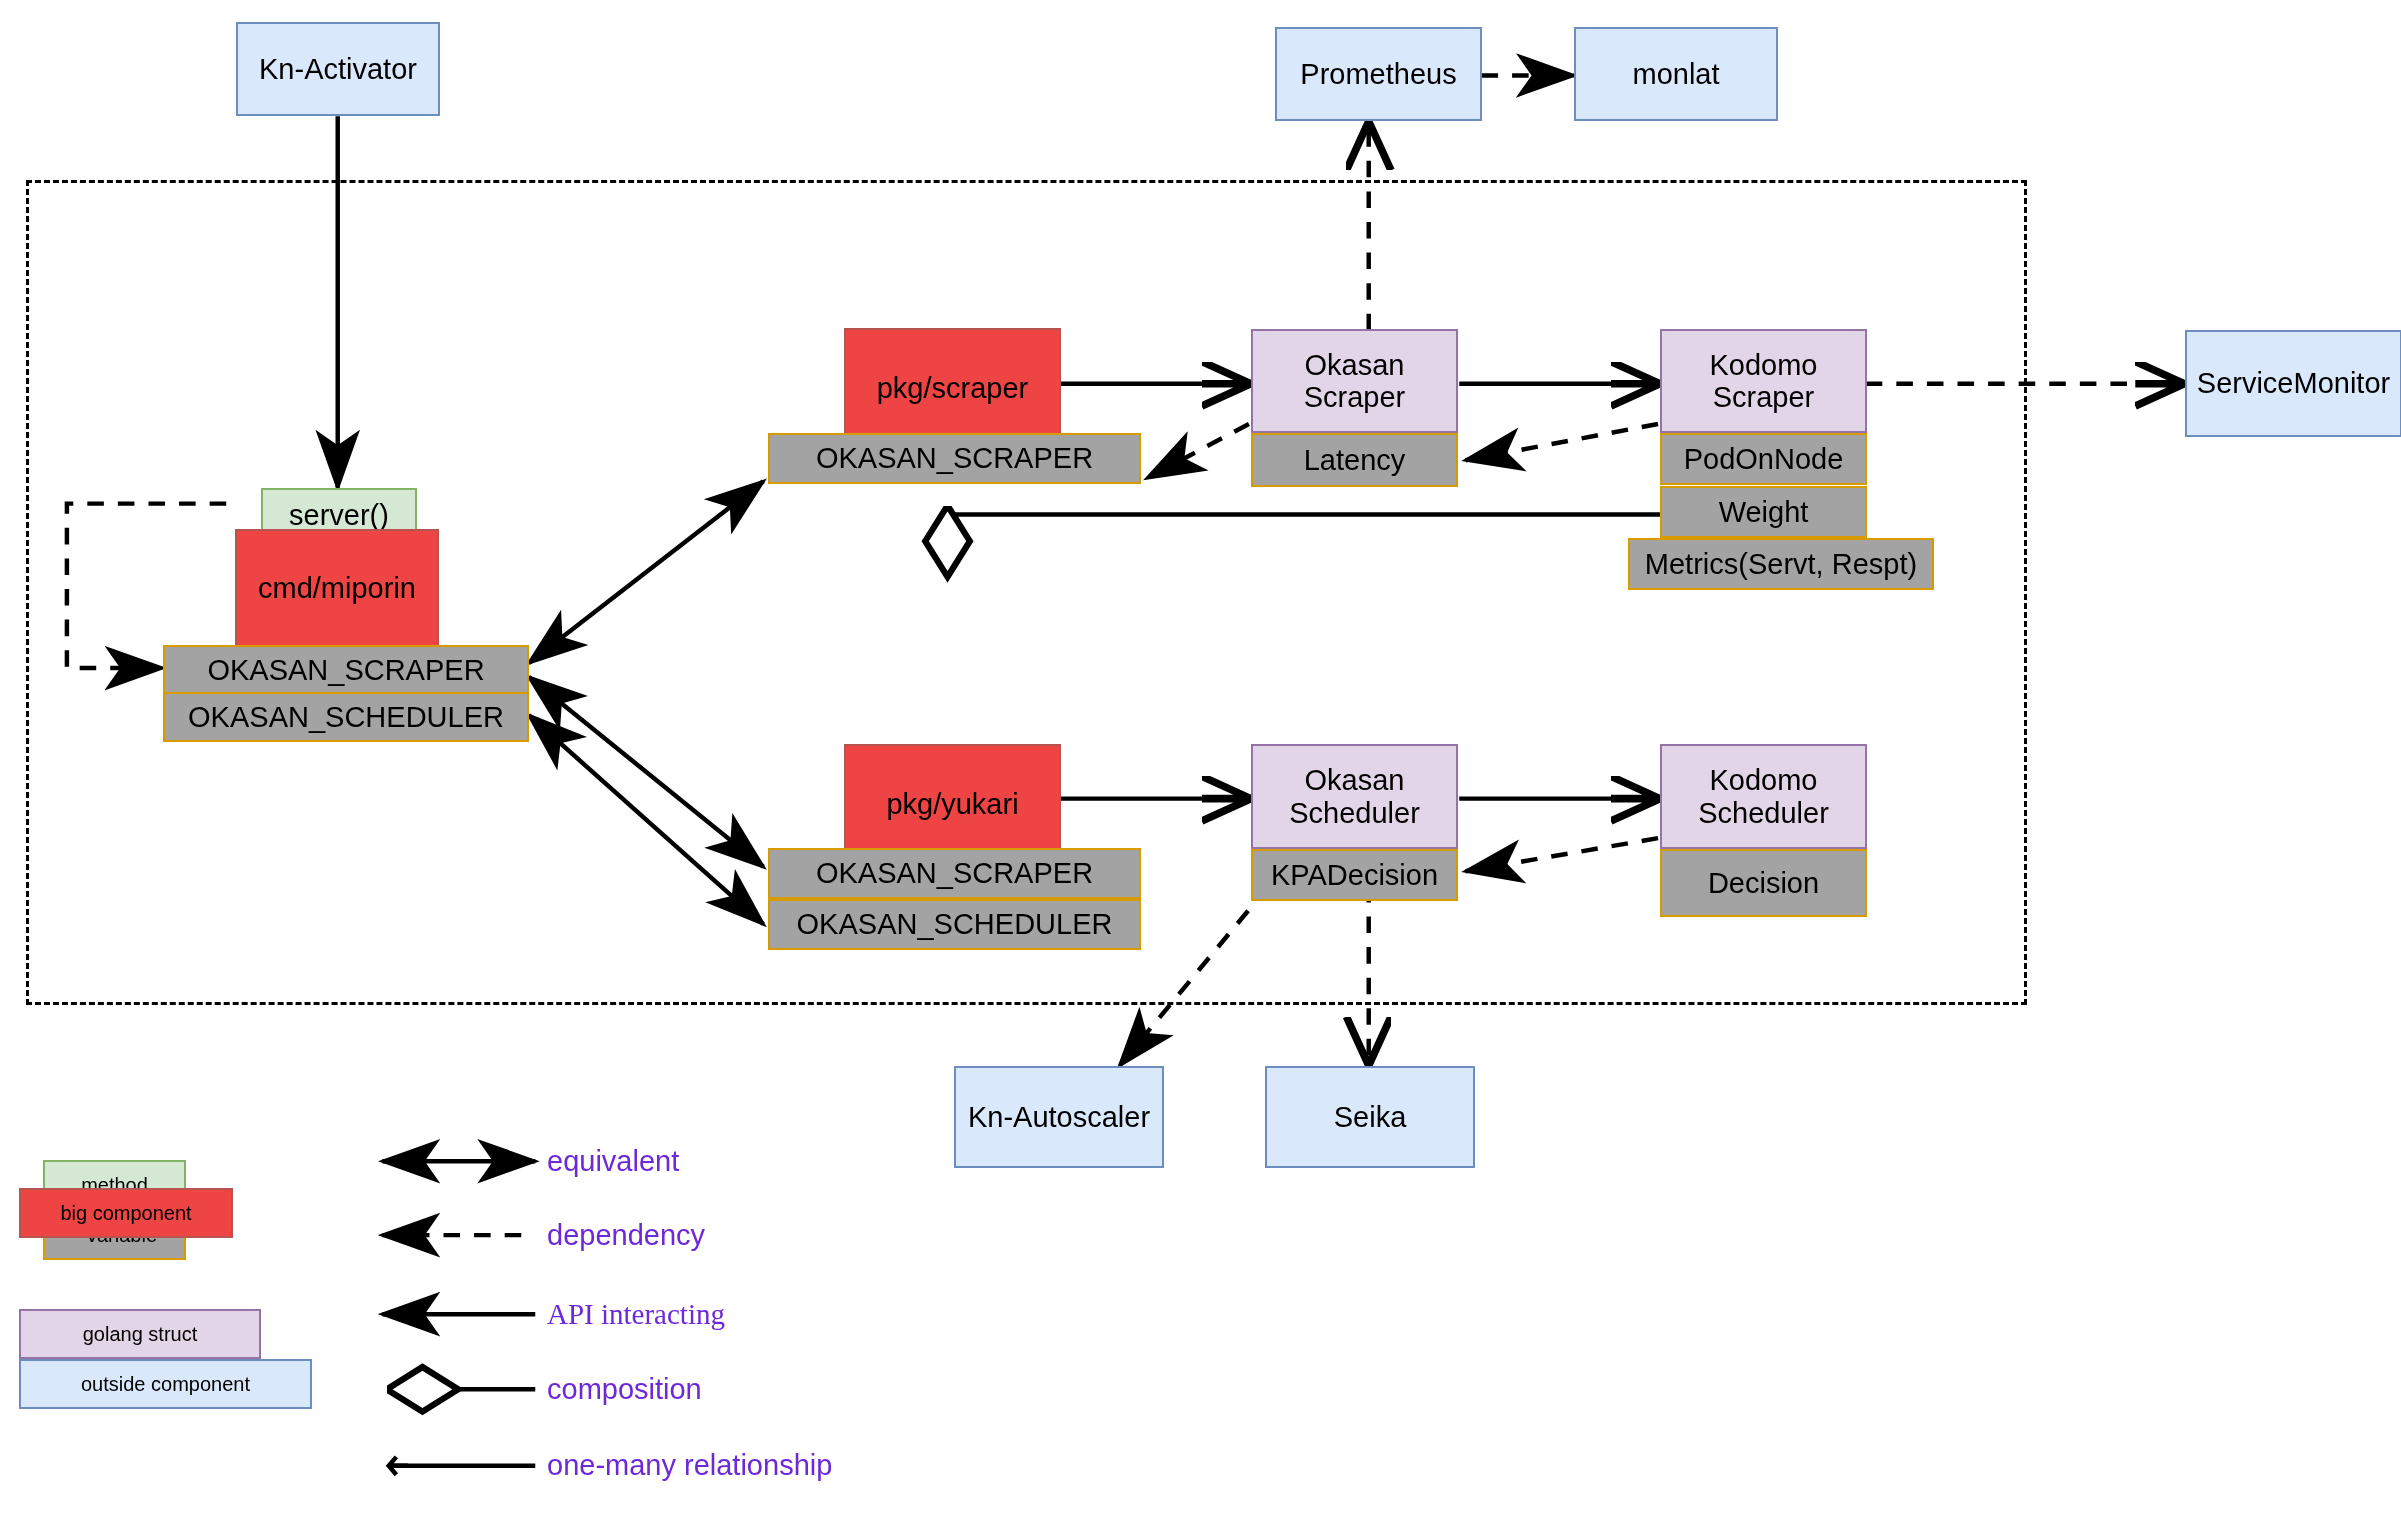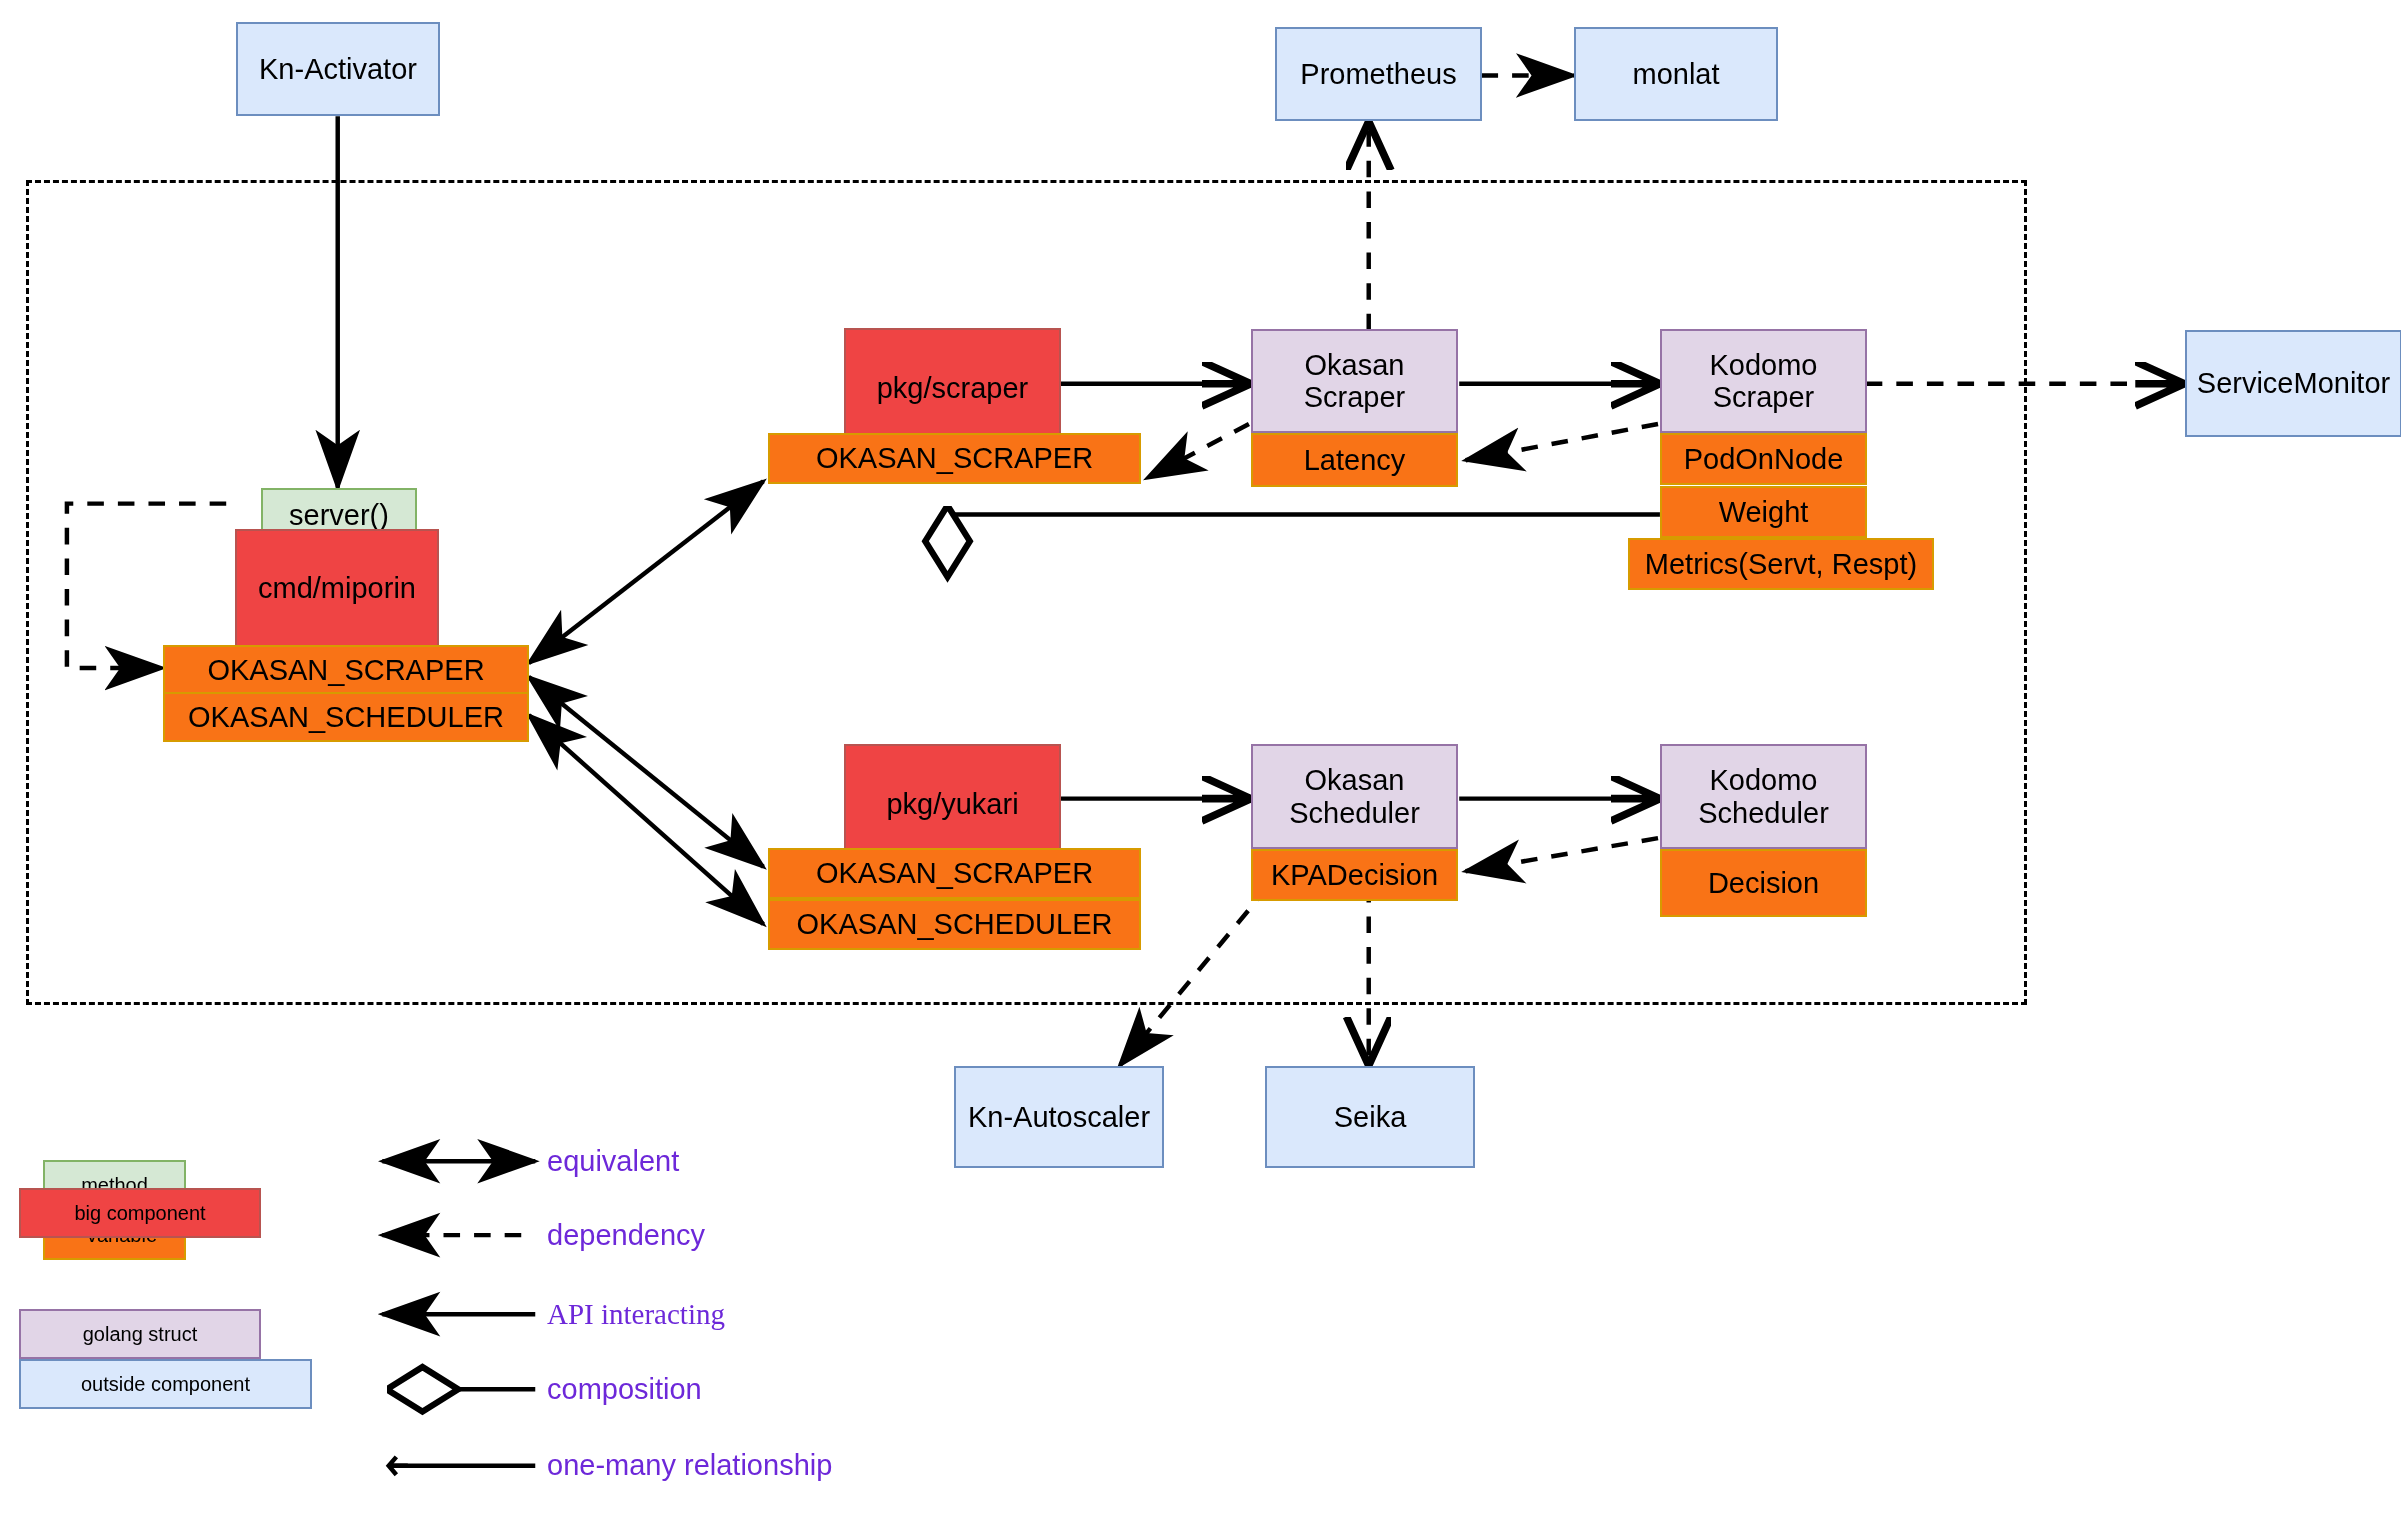--- a/index.html
+++ b/index.html
@@ -46,21 +46,21 @@
     background: #ef4444;
     border: 2.5px solid #b85450;
     font-size: 29px;
   }
   .t-struct {
     background: #e1d5e7;
     border: 2.5px solid #9673a6;
     font-size: 29px;
   }
   .t-var {
-    background: #f97316;
+    background: #a3a3a3;
     border: 2.5px solid #d79b00;
     font-size: 29px;
   }
   .t-method {
     background: #d5e8d4;
     border: 2.5px solid #82b366;
     font-size: 29px;
   }
   .boundary {
     position: absolute;
@@ -205,21 +205,21 @@
   <div class="node t-var" style="left:1660px; top:849px; width:207px; height:68px;">Decision</div>
 
   <div class="node t-outside" style="left:954px; top:1066px; width:210px; height:102px;">Kn-Autoscaler</div>
 
   <div class="node t-outside" style="left:1265px; top:1066px; width:210px; height:102px;">Seika</div>
 
   <div class="legend-swatch t-method" style="left:43px; top:1160px; width:143px; height:50px;">method</div>
 
   <div class="legend-swatch t-var" style="left:43px; top:1210px; width:143px; height:50px;padding-left:15px;">variable</div>
 
-  <div class="legend-swatch t-bigcomp" style="left:19px; top:1188px; width:242px; height:50px;">big component</div>
+  <div class="legend-swatch t-bigcomp" style="left:19px; top:1188px; width:214px; height:50px;">big component</div>
 
   <div class="legend-swatch t-struct" style="left:19px; top:1309px; width:242px; height:50px;">golang struct</div>
 
   <div class="legend-swatch t-outside" style="left:19px; top:1359px; width:293px; height:50px;">outside component</div>
 
   <div class="legend-label" style="left:547px; top:1145px;">equivalent</div>
 
   <div class="legend-label" style="left:547px; top:1219px;">dependency</div>
 
   <div class="legend-label" style="left:547px; top:1298px;font-family:Liberation Serif, serif;">API interacting</div>

